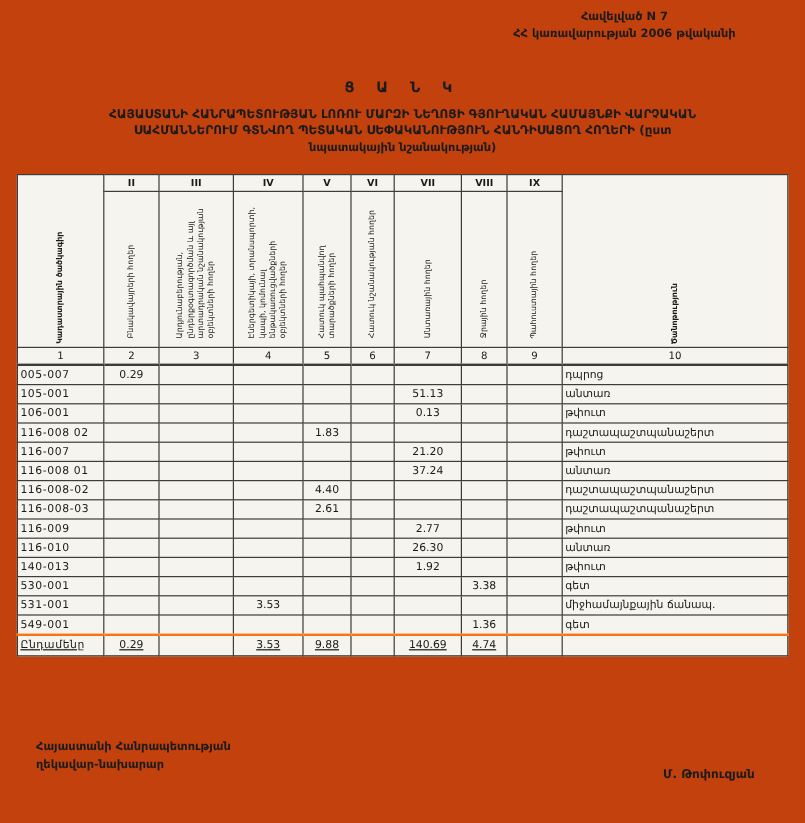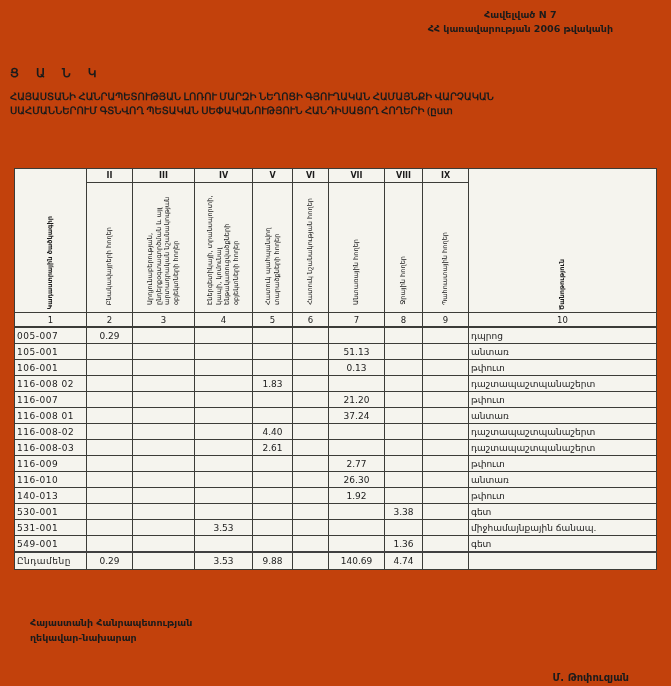--- a/index.html
+++ b/index.html
@@ -12,28 +12,28 @@
     color:#1b1b1b;
     overflow:hidden;
     box-shadow:0 0 6px rgba(0,0,0,.4);
   }
   
   .appendix{
     position:absolute;top:8px;right:58px;
     text-align:center;font-size:9.5px;font-weight:bold;line-height:1.45;
   }
   
-  .title-block{position:absolute;top:66px;left:10px;right:10px;font-family:Liberation Serif, serif;}
+  .title-block{position:absolute;top:66px;left:10px;right:10px;text-align:center;}
   .heading{font-size:12px;font-weight:bold;letter-spacing:7px;margin-bottom:9px;}
   .tline{font-size:10px;font-weight:bold;line-height:1.4;}
   .tline-small{font-size:9.5px;font-weight:bold;line-height:1.4;}
 
   
   table.land{
-    position:absolute;top:168px;left:14px;
+    position:absolute;top:145px;left:14px;
     width:642px;border-collapse:collapse;table-layout:fixed;
     background:#f5f4ee;
   }
   table.land th,table.land td{
     border:1px solid #3c3c38;
     padding:0 2px;overflow:hidden;
     font-weight:normal;
   }
   col.c1{width:72px}col.c2{width:46px}col.c3{width:62px}col.c4{width:58px}
   col.c5{width:40px}col.c6{width:36px}col.c7{width:56px}col.c8{width:38px}
@@ -47,46 +47,47 @@
     display:inline-block;
     font-size:6.6px;line-height:1.3;
     max-height:122px;white-space:normal;
     text-align:left;
   }
   tr.num-row td{height:13px;text-align:center;font-size:8.5px;border-bottom:2px solid #3c3c38;}
   tr.data-row td{height:15px;font-size:9px;}
   td.code-cell{text-align:left;padding-left:4px;letter-spacing:.5px;}
   td.value-cell{text-align:center;}
   td.note-cell{text-align:left;padding-left:6px;font-size:8.5px;}
-  tr.total-row td{height:16px;font-size:9px;border-top:2px solid #404040;}
+  tr.total-row td{height:16px;font-size:9px;border-top:2px solid #f97316;text-decoration:underline;}
 
   
   .footer-left{
     position:absolute;left:30px;top:616px;
     font-size:9.5px;font-weight:bold;line-height:1.55;
   }
   .signature{
-    position:absolute;right:42px;top:672px;
+    position:absolute;right:42px;top:640px;
     font-size:10px;font-weight:bold;
   }
 </style>
 </head>
 <body>
 
 <div class="page">
 
   <div class="appendix">
     <div>Հավելված N 7</div>
     <div>ՀՀ կառավարության 2006 թվականի</div>
   </div>
 
   <div class="title-block">
     <div class="heading">Ց Ա Ն Կ</div>
     <div class="tline">ՀԱՅԱՍՏԱՆԻ ՀԱՆՐԱՊԵՏՈՒԹՅԱՆ ԼՈՌՈՒ ՄԱՐԶԻ ՆԵՂՈՑԻ ԳՅՈՒՂԱԿԱՆ ՀԱՄԱՅՆՔԻ ՎԱՐՉԱԿԱՆ</div>
     <div class="tline">ՍԱՀՄԱՆՆԵՐՈՒՄ ԳՏՆՎՈՂ ՊԵՏԱԿԱՆ ՍԵՓԱԿԱՆՈՒԹՅՈՒՆ ՀԱՆԴԻՍԱՑՈՂ ՀՈՂԵՐԻ (ըստ</div>
+    <div class="tline-small">նպատակային նշանակության)</div>
   </div>
 
   <table class="land">
     <colgroup>
       <col class="c1">
         <col class="c2">
         <col class="c3">
         <col class="c4">
         <col class="c5">
       <col class="c6">

